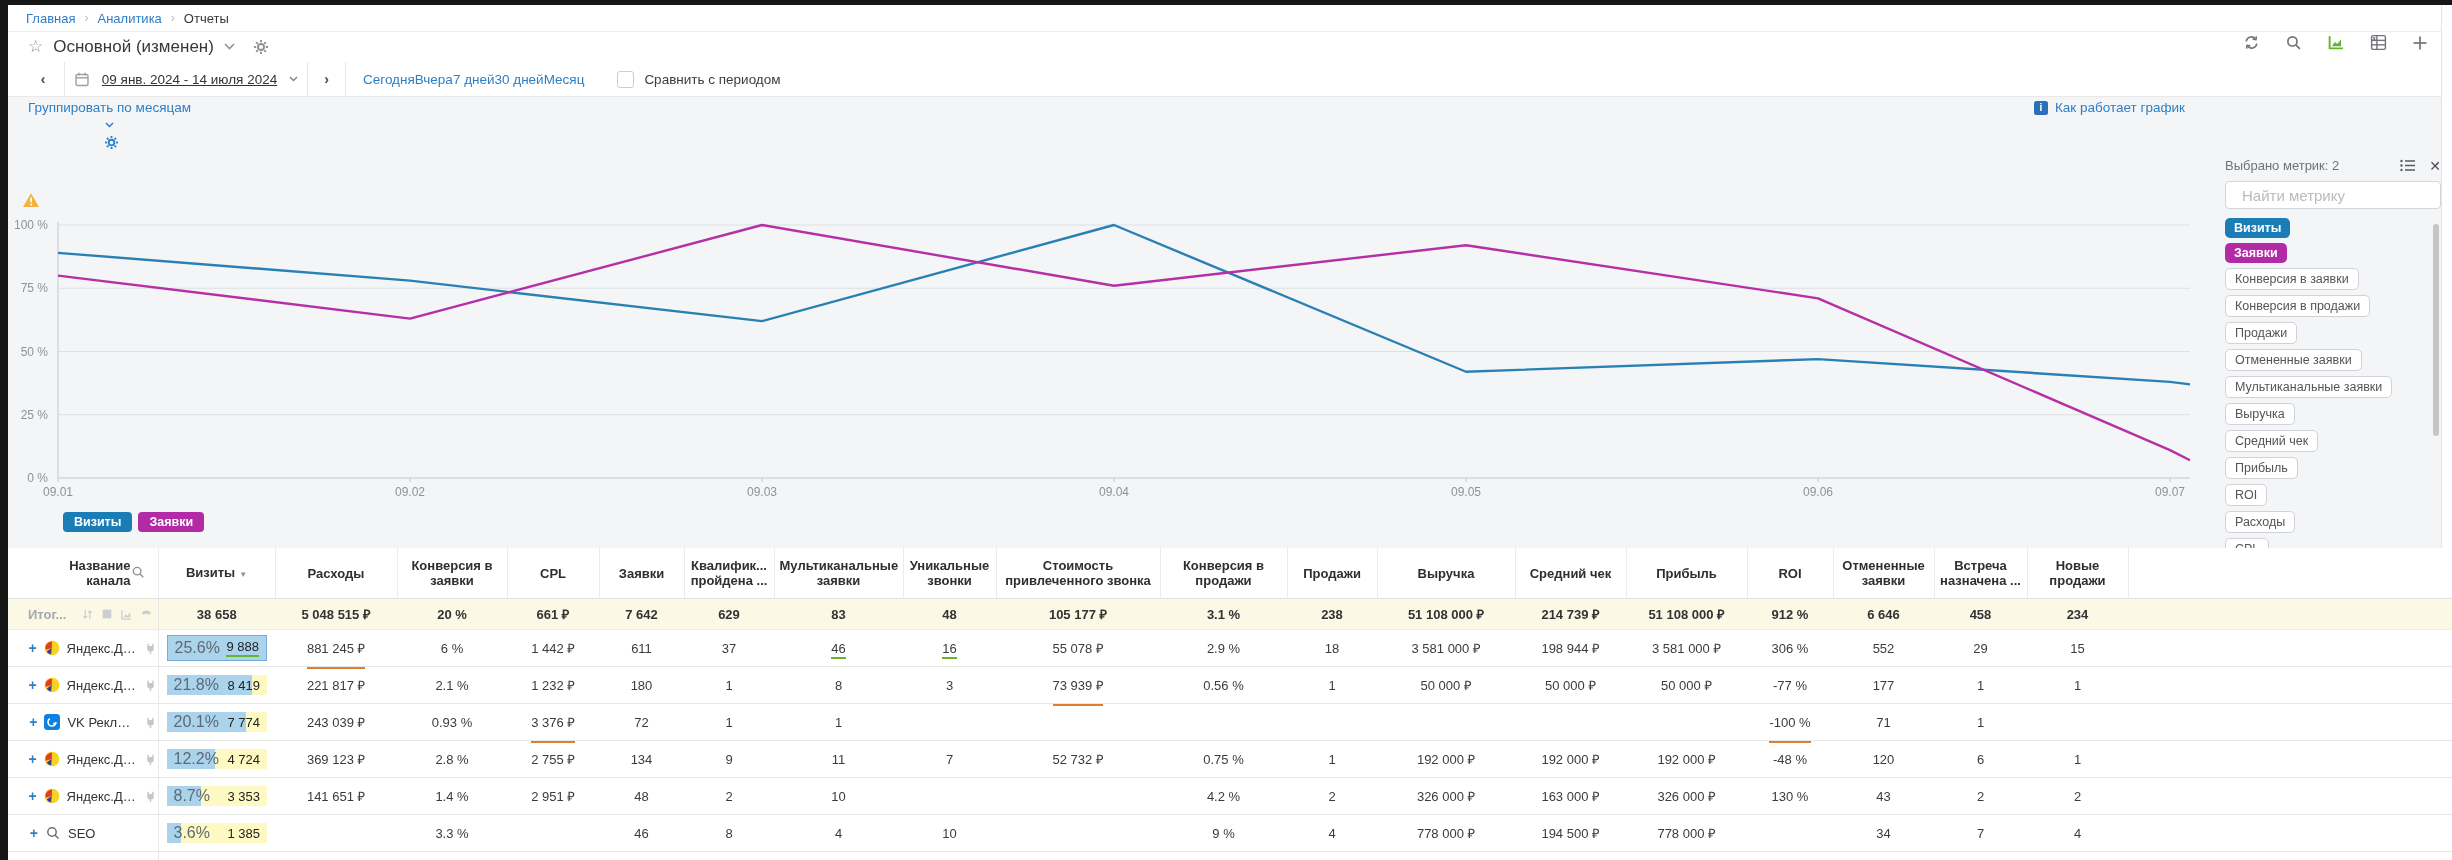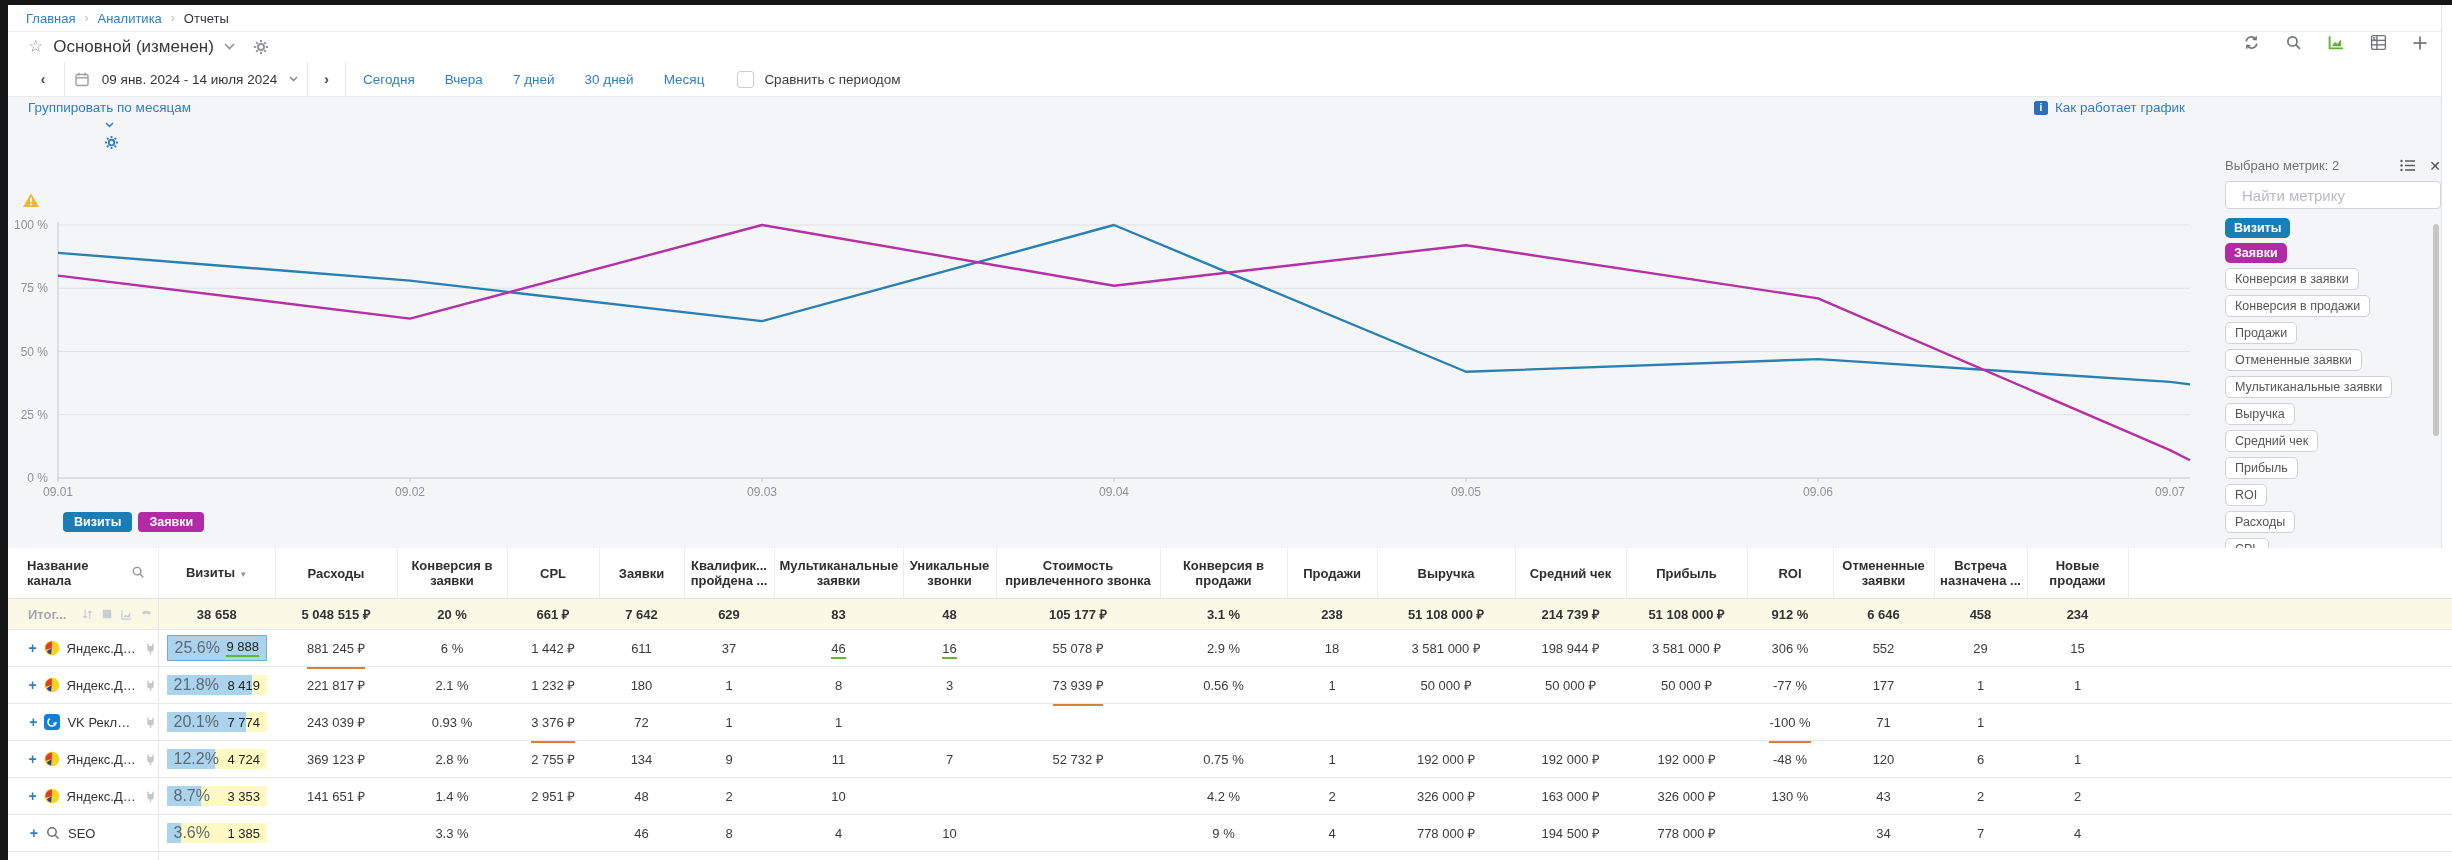--- a/index.html
+++ b/index.html
@@ -21,23 +21,23 @@
   .rtitle{font-size:17px;color:#37383c;}
   .toprights{position:absolute;right:24px;top:34px;display:flex;gap:25px;align-items:center;z-index:5;}
   .tic{display:inline-flex;cursor:pointer;}
 
   
   .toolbar{position:absolute;left:8px;top:62px;right:0;height:34px;border-bottom:1px solid #e9e9e9;
            display:flex;align-items:stretch;padding-left:14px;background:#fff;font-size:13.5px;}
   .tseg{display:flex;align-items:center;justify-content:center;border-right:1px solid #e6e6e6;}
   .tseg.arrow{width:42px;color:#44474b;font-size:14px;font-weight:bold;cursor:pointer;}
   .tseg.arrow2{width:37px;}
-  .tseg.date{width:242px;gap:12px;cursor:pointer;}
+  .tseg.date{width:242px;gap:12px;cursor:pointer;text-decoration:underline;}
   .datetext{color:#333;}
-  .qlinks{display:flex;align-items:center;gap:30px;margin-left:17px;}
+  .qlinks{display:flex;align-items:center;margin-left:17px;}
   .qlink{color:#2e7ec6;cursor:pointer;}
   .cmpgrp{display:flex;align-items:center;gap:10px;margin-left:33px;}
   .cbx{width:15px;height:15px;border:1px solid #c9ced3;border-radius:3px;background:#fff;cursor:pointer;}
   .cmplabel{color:#3c3c3c;}
 
   
   .contentbg{position:absolute;left:8px;top:97px;right:0;height:451px;background:#f4f5f7;}
   .chartsvg{position:absolute;left:0;top:0;width:2452px;height:548px;pointer-events:none;z-index:2;}
   .grouplink{position:absolute;left:28px;top:100px;display:flex;align-items:center;gap:7px;z-index:3;
              color:#2e7ec6;font-size:13.5px;cursor:pointer;flex-direction:column;}
@@ -66,21 +66,21 @@
   .mchip.off{background:#fff;border:1px solid #cfd2d6;color:#555;}
   .mp-scroll{position:absolute;right:2px;top:66px;width:6px;height:212px;background:#c6c6c6;border-radius:3px;}
   .gutter{position:absolute;right:0;top:5px;width:10px;height:543px;background:#fff;border-left:1px solid #e4e4e4;z-index:40;}
 
   
   .tablewrap{position:absolute;left:8px;top:548px;width:2444px;background:#fff;z-index:5;}
   table{border-collapse:collapse;table-layout:fixed;width:2444px;}
   th{height:44px;font-size:13px;font-weight:bold;color:#2f2f2f;text-align:center;vertical-align:middle;
      border-right:1px solid #ececec;border-bottom:1px solid #e2e2e2;background:#fff;padding:3px 5px;line-height:15px;}
   th.nb{border-right:none;}
-  th.namecol{text-align:left;}
+  th.namecol{text-align:right;}
   .nch{display:flex;align-items:center;justify-content:space-between;padding:0 8px 0 14px;}
   .sortmark{font-size:8px;color:#8d9298;margin-left:4px;}
   tr.totals td{height:28px;background:#fbf8e5;border-bottom:1px solid #ececec;font-weight:bold;font-size:13px;
                color:#333;text-align:center;}
   tbody td{height:34px;border-bottom:1px solid #e8e8e8;font-size:13px;color:#3b3b3b;text-align:center;background:#fff;}
   td.namecell,tr.totals td.namecell{border-right:1px solid #e8e8e8;text-align:right;}
   .namein{display:flex;align-items:center;gap:7px;padding-left:19px;overflow:hidden;white-space:nowrap;}
   .expand{color:#2e7ec6;font-weight:bold;font-size:14px;width:10px;cursor:pointer;}
   .chname{color:#333;overflow:hidden;text-overflow:ellipsis;cursor:pointer;}
   .totlabel{color:#a3a9af;font-weight:bold;}

